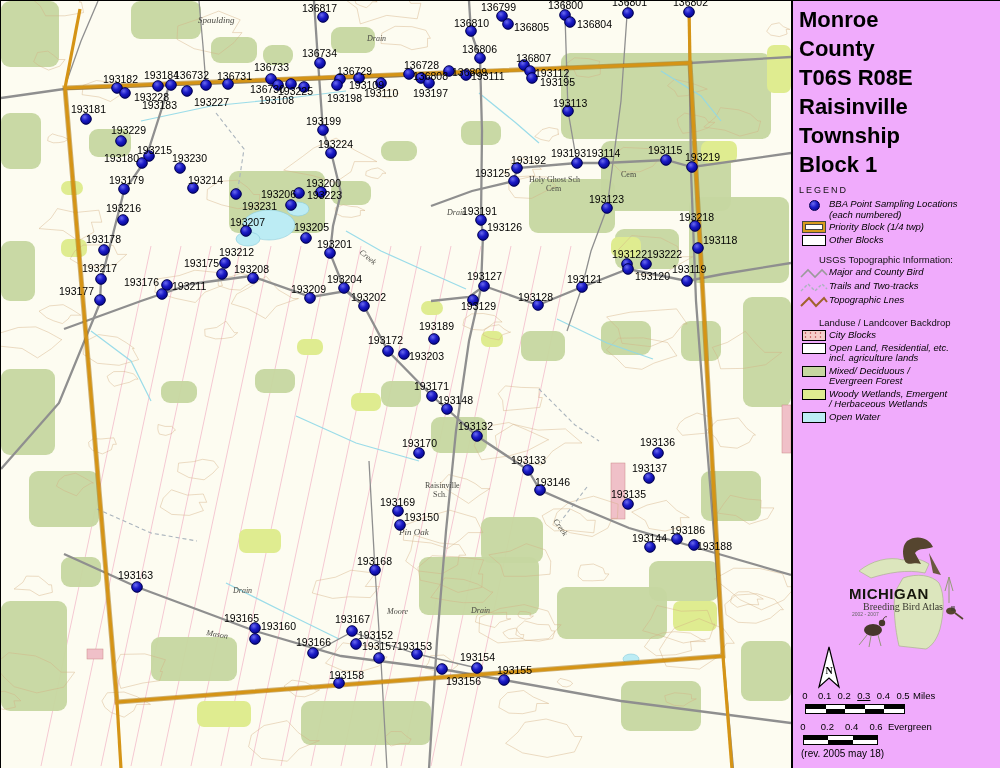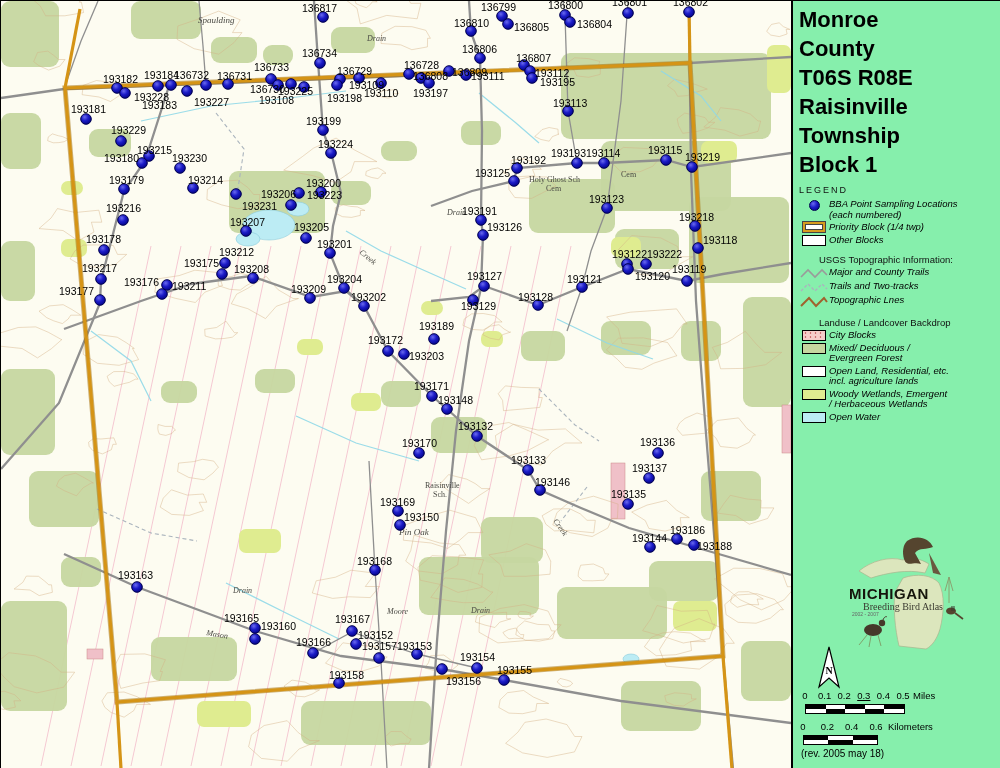--- a/index.html
+++ b/index.html
@@ -1,19 +1,19 @@
 <!DOCTYPE html>
 <html><head>
 <meta charset="utf-8">
 <style>
   html,body{margin:0;padding:0;background:#ffffff;}
   #stage{position:relative;width:1000px;height:768px;border:1px solid #000;background:#fff;overflow:hidden;font-family:"Liberation Sans",sans-serif;}
   #map{position:absolute;left:0;top:0;width:790px;height:768px;background:#fdfcf1;border-right:2px solid #000;overflow:hidden;}
   #map svg{display:block;}
-  #panel{position:absolute;left:792px;top:0;width:208px;height:768px;background:#86efac;overflow:hidden;}
+  #panel{position:absolute;left:792px;top:0;width:208px;height:768px;background:#f0abfc;overflow:hidden;}
   #title{margin:4px 0 6px 6px;font-size:22px;font-weight:bold;line-height:29px;color:#000;letter-spacing:0px;}
   #legend{margin-left:6px;}
   .lg-head{font-size:9px;letter-spacing:2px;color:#111;margin:6px 15px 4px 0;}
   .lg-sub{font-size:9.5px;color:#111;margin:8px 0 2px 0;padding-left:20px;}
   .lg-row{display:flex;align-items:flex-start;margin:2px 0;font-size:9.5px;line-height:10.5px;color:#000;font-style:italic;}
   .lg-row .ic{flex:0 0 30px;display:flex;justify-content:center;margin-top:0px;}
   .sw{width:24px;height:11px;border:1px solid #000;background:#fff;box-sizing:border-box;}
   .sw.priority{border:2px solid #d89c1e;box-shadow:0 0 0 1px #444, inset 0 0 0 1px #444;width:22px;height:10px;}
   .sw.city{background-color:#f5cdc9;background-image:radial-gradient(#cc7070 1px, transparent 1.2px);background-size:5px 4px;}
   .sw.forest{background:#c6d7a0;}
@@ -517,21 +517,21 @@
       </div>
 
       <div class="lg-sub">USGS Topographic Information:</div>
 
       <div class="lg-row">
         <span class="ic zz">
             <svg width="28" height="12">
               <polyline points="1,10 8,3 15,10 22,3 27,8" fill="none" stroke="#9a9a9a" stroke-width="1.6"></polyline>
             </svg>
           </span>
-        <div>Major and County Trails</div>
+        <div>Major and County Bird</div>
       </div>
       <div class="lg-row">
         <span class="ic zz">
             <svg width="28" height="12">
               <polyline points="1,10 8,3 15,10 22,3 27,8" fill="none" stroke="#aab4bd" stroke-width="1.4" stroke-dasharray="3,2"></polyline>
             </svg>
           </span>
         <div>Trails and Two-tracks</div>
       </div>
       <div class="lg-row">
@@ -546,34 +546,34 @@
       <div class="lg-sub">Landuse / Landcover Backdrop</div>
 
       <div class="lg-row">
         <span class="ic">
             <span class="sw city"></span>
           </span>
         <div>City Blocks</div>
       </div>
       <div class="lg-row">
         <span class="ic">
+            <span class="sw"></span>
+          </span>
+        <div>
+          <span>Open Land, Residential, etc.</span><br>
+          <span>incl. agriculture lands</span>
+        </div>
+      </div>
+      <div class="lg-row">
+        <span class="ic">
             <span class="sw forest"></span>
           </span>
         <div>
           <span>Mixed/ Deciduous /</span><br>
           <span>Evergreen Forest</span>
-        </div>
-      </div>
-      <div class="lg-row">
-        <span class="ic">
-            <span class="sw"></span>
-          </span>
-        <div>
-          <span>Open Land, Residential, etc.</span><br>
-          <span>incl. agriculture lands</span>
         </div>
       </div>
       <div class="lg-row">
         <span class="ic">
             <span class="sw wetland"></span>
           </span>
         <div>
           <span>Woody Wetlands, Emergent</span><br>
           <span>/ Herbaceous Wetlands</span>
         </div>
@@ -622,17 +622,17 @@
     <div id="miles-bar" class="sb-bar" style="left:12px;top:703px;width:98px;height:8px;"><span class="cell" style="width: 19.6px; background: rgb(0, 0, 0);"></span><span class="cell" style="width: 19.6px; background: rgb(255, 255, 255);"></span><span class="cell" style="width: 19.6px; background: rgb(0, 0, 0);"></span><span class="cell" style="width: 19.6px; background: rgb(255, 255, 255);"></span><span class="cell" style="width: 19.6px; background: rgb(0, 0, 0);"></span><span class="cell" style="width: 19.6px; background: rgb(255, 255, 255);"></span><span class="cell" style="width: 19.6px; background: rgb(0, 0, 0);"></span><span class="cell" style="width: 19.6px; background: rgb(255, 255, 255);"></span><span class="cell" style="width: 19.6px; background: rgb(0, 0, 0);"></span><span class="cell" style="width: 19.6px; background: rgb(255, 255, 255);"></span></div>
     <div id="miles-unit" class="sb-unit" style="left:120px;top:689px;">Miles</div>
 
     <div id="km-ticks" class="sb-ticks" style="left:0;top:720px;width:208px;">
         <span style="left: 10px;">0</span>
         <span style="left: 34.3333px;">0.2</span>
         <span style="left: 58.6667px;">0.4</span>
         <span style="left: 83px;">0.6</span>
       </div>
     <div id="km-bar" class="sb-bar" style="left:10px;top:734px;width:73px;height:8px;"><span class="cell" style="width: 24.3333px; background: rgb(0, 0, 0);"></span><span class="cell" style="width: 24.3333px; background: rgb(255, 255, 255);"></span><span class="cell" style="width: 24.3333px; background: rgb(0, 0, 0);"></span><span class="cell" style="width: 24.3333px; background: rgb(255, 255, 255);"></span><span class="cell" style="width: 24.3333px; background: rgb(0, 0, 0);"></span><span class="cell" style="width: 24.3333px; background: rgb(255, 255, 255);"></span></div>
-    <div id="km-unit" class="sb-unit" style="left:95px;top:720px;">Kilometers</div>
+    <div id="km-unit" class="sb-unit" style="left:95px;top:720px;">Evergreen</div>
 
     <div id="rev">(rev. 2005 may 18)</div>
   </aside>
 </div>
 
 </body></html>

